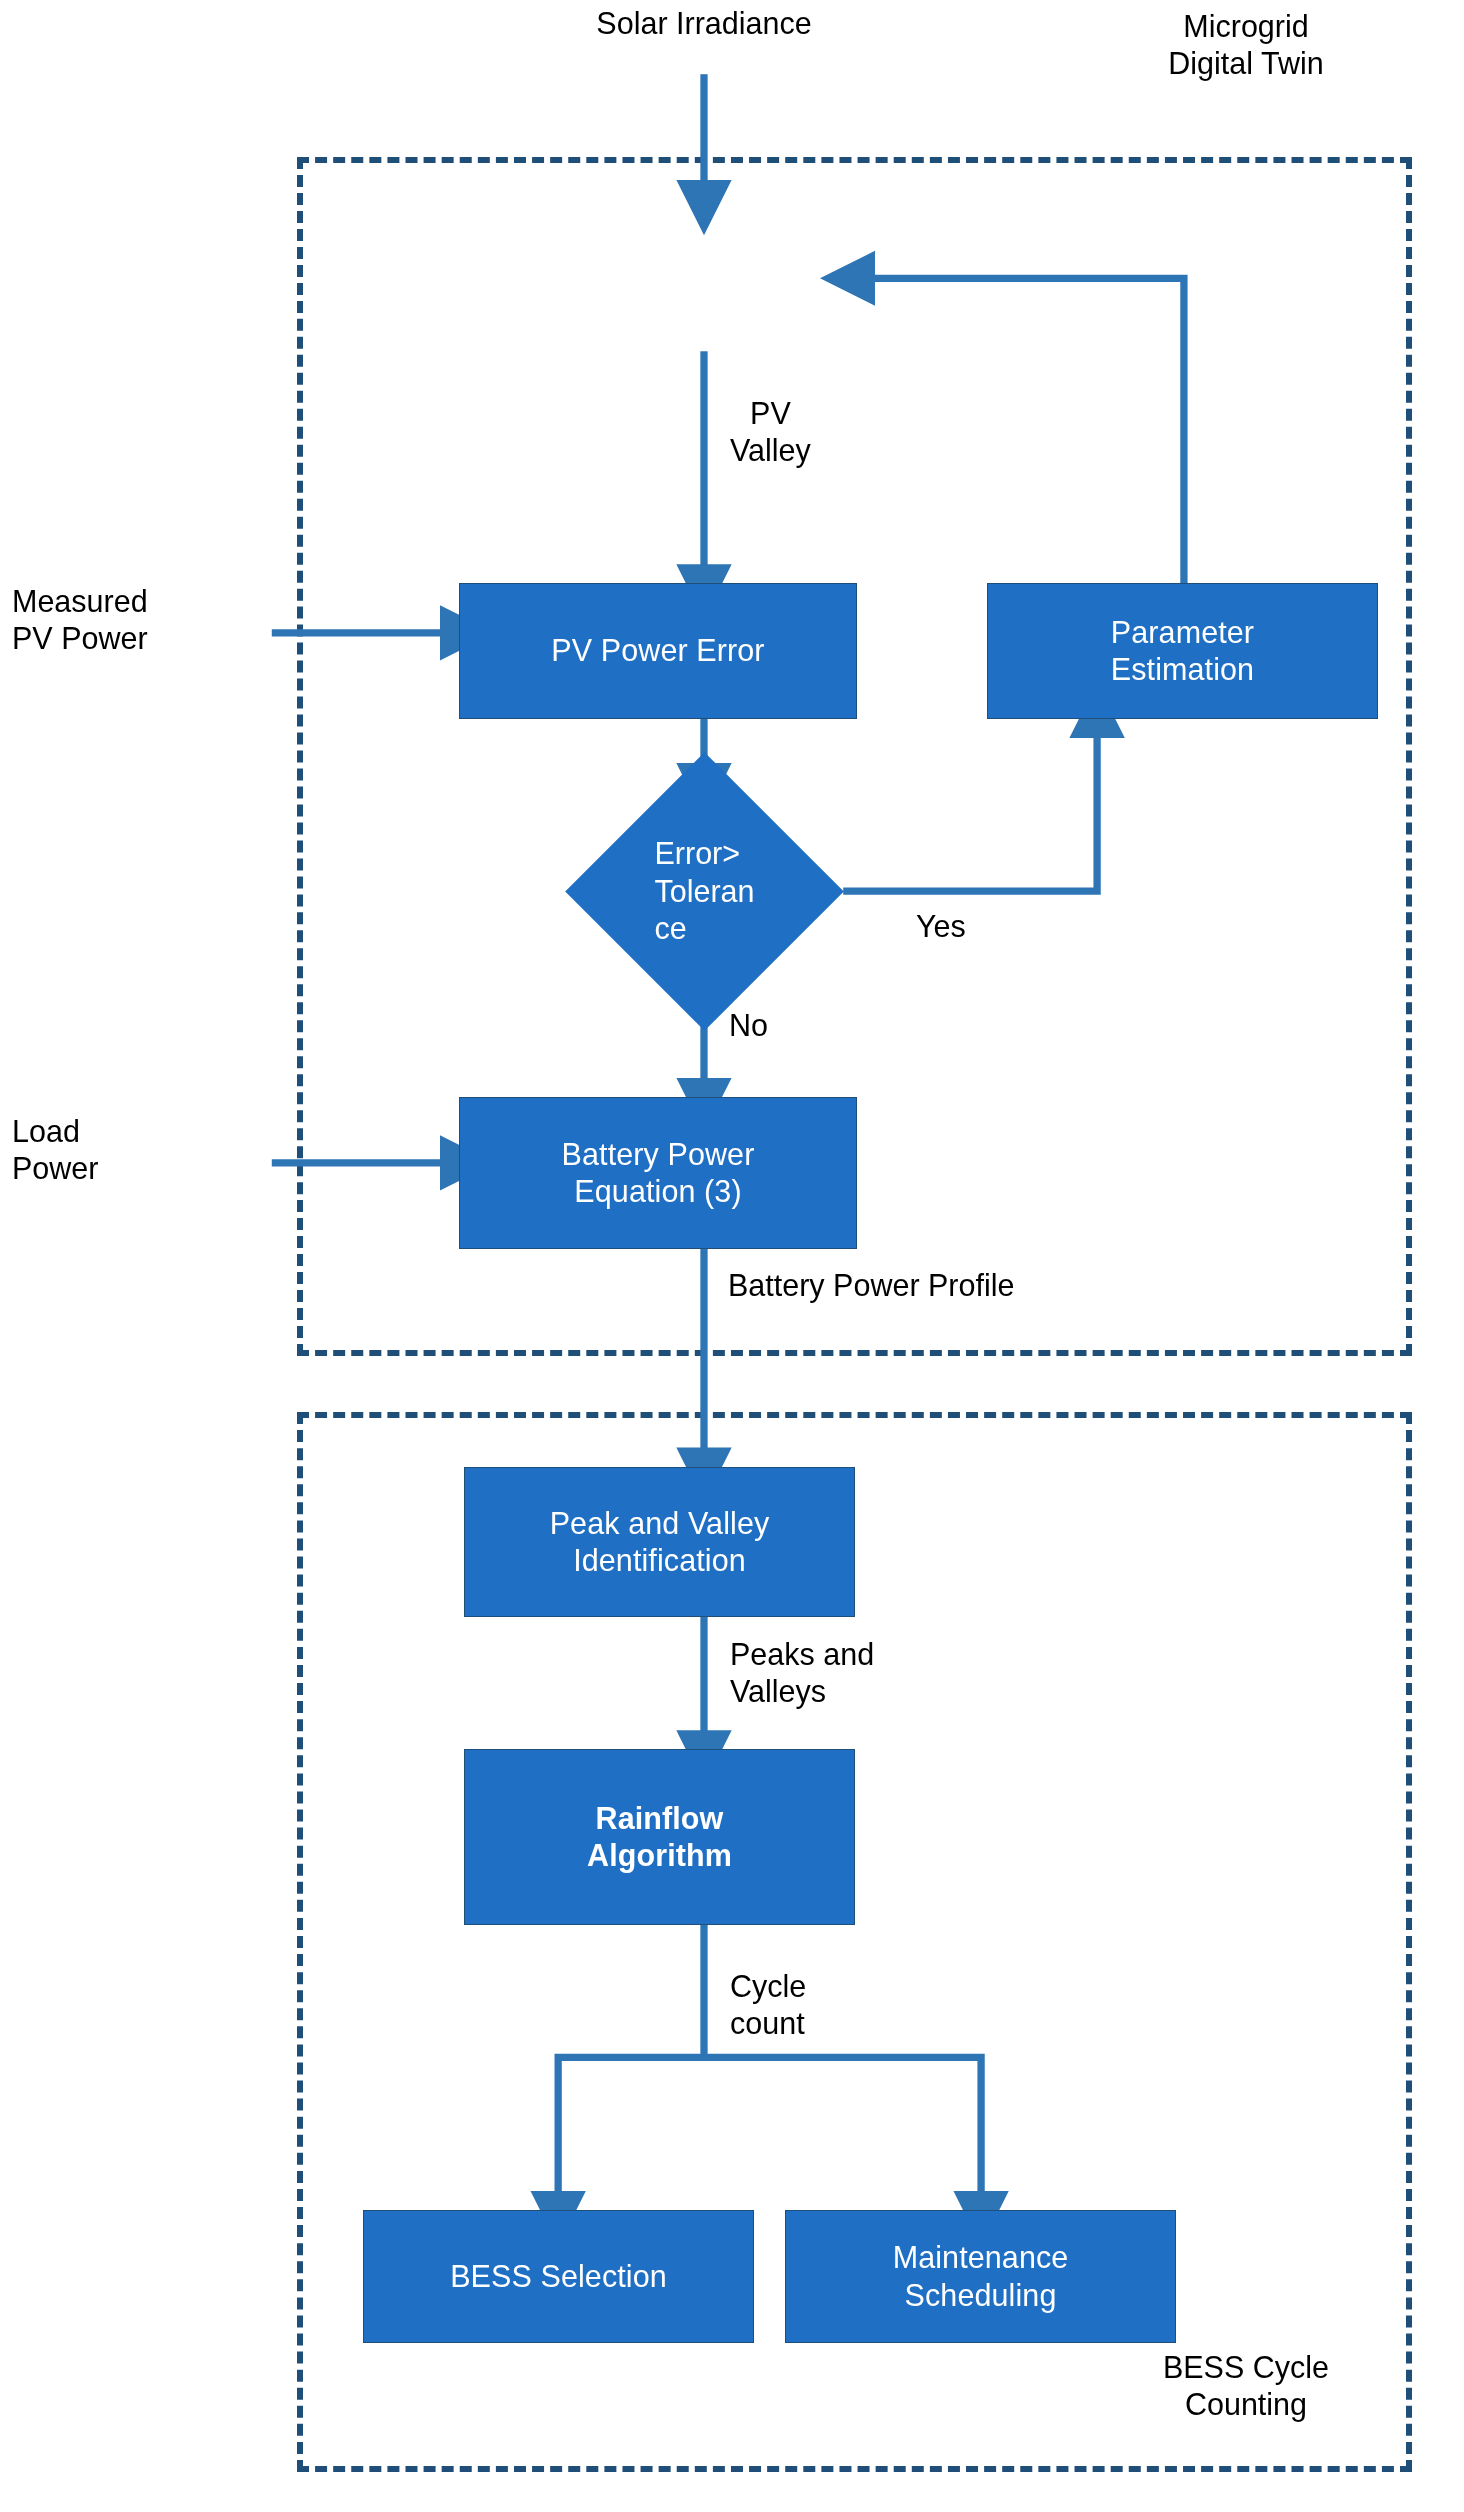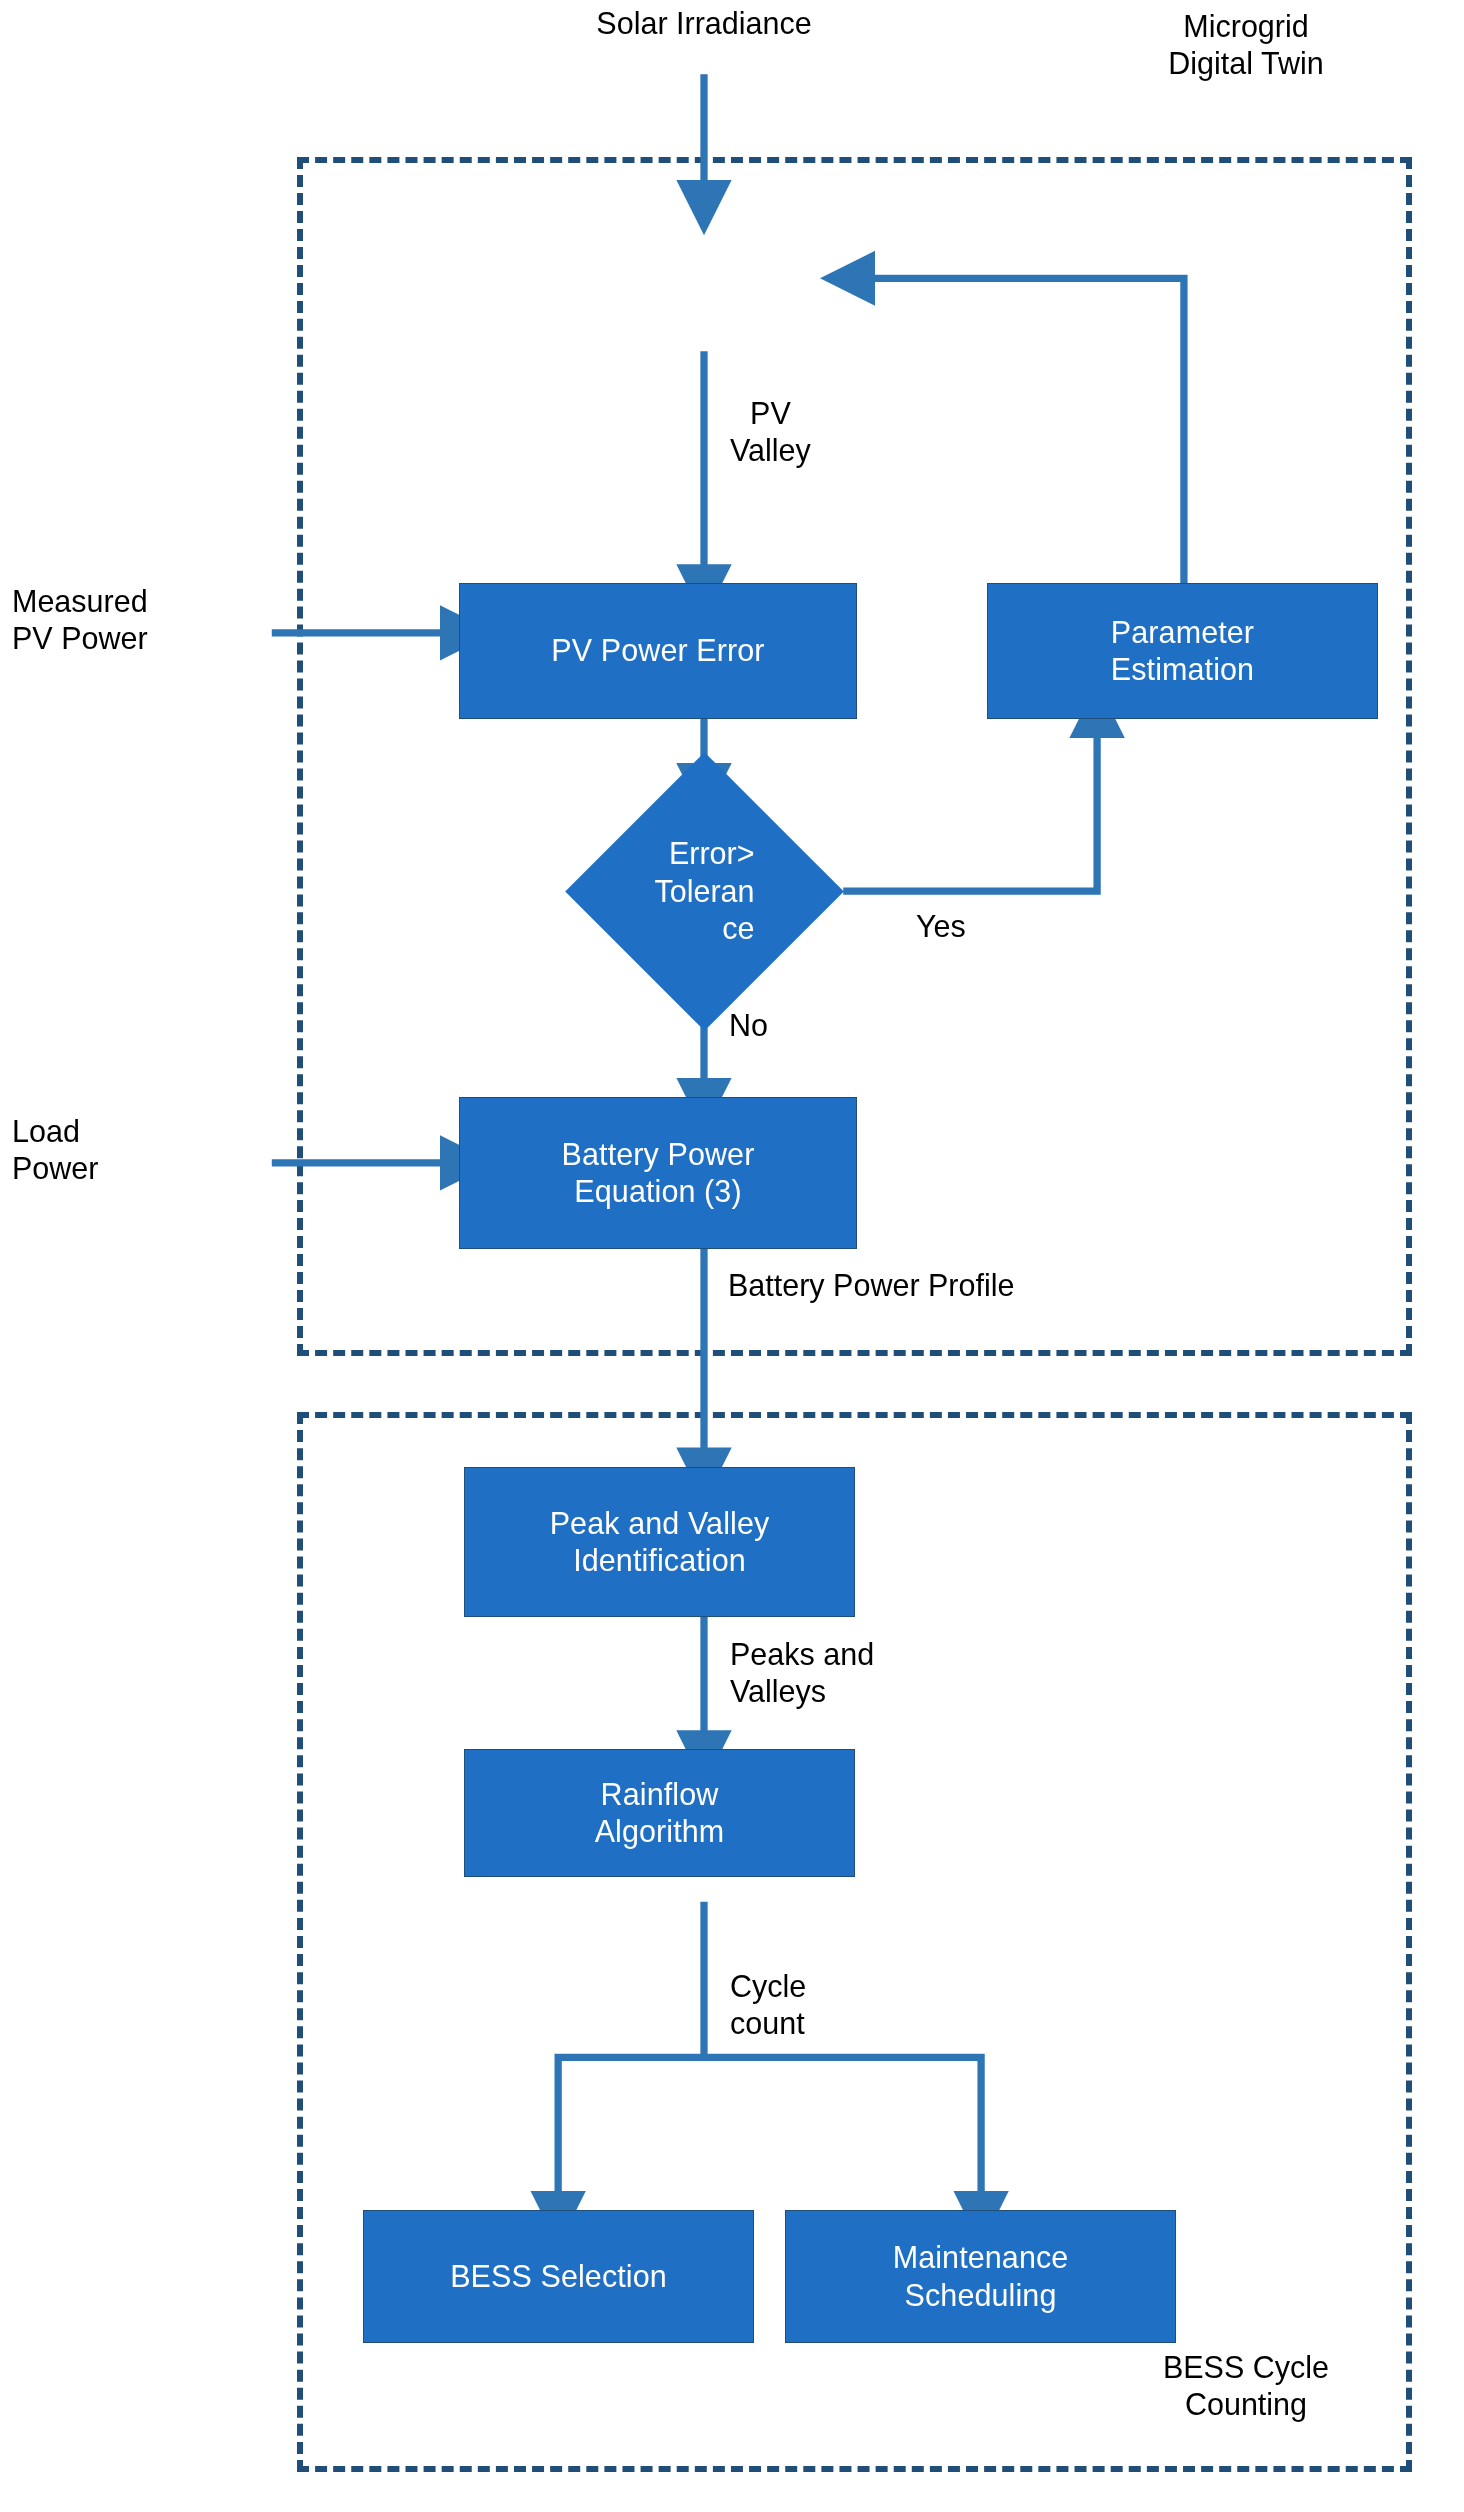--- a/index.html
+++ b/index.html
@@ -52,21 +52,21 @@
     background: #1F6FC4;
     transform: rotate(45deg);
   }
   .diamond-label {
     position: absolute;
     left: 0; top: 0;
     width: 100%; height: 100%;
     display: flex;
     align-items: center;
     justify-content: center;
-    text-align: right;
+    text-align: left;
     color: #ffffff;
     font-size: 30.5px;
     line-height: 1.24;
     white-space: pre-line;
     font-family: "Liberation Sans", sans-serif;
   }
   .etext {
     position: absolute;
     color: #000000;
     font-size: 30.5px;
@@ -147,21 +147,21 @@
   <div class="node" style="left:459px; top:1097px; width:398px; height:152px;">
     <span>Battery Power
 Equation (3)</span>
   </div>
 
   <div class="node" style="left:464px; top:1467px; width:391px; height:150px;">
     <span>Peak and Valley
 Identification</span>
   </div>
 
-  <div class="node" style="left:464px; top:1749px; width:391px; height:128px;">
+  <div class="node" style="left:464px; top:1749px; width:391px; height:176px;font-weight:bold;">
     <span>Rainflow
 Algorithm</span>
   </div>
 
   <div class="node" style="left:363px; top:2210px; width:391px; height:133px;">
     <span>BESS Selection</span>
   </div>
 
   <div class="node" style="left:785px; top:2210px; width:391px; height:133px;">
     <span>Maintenance

